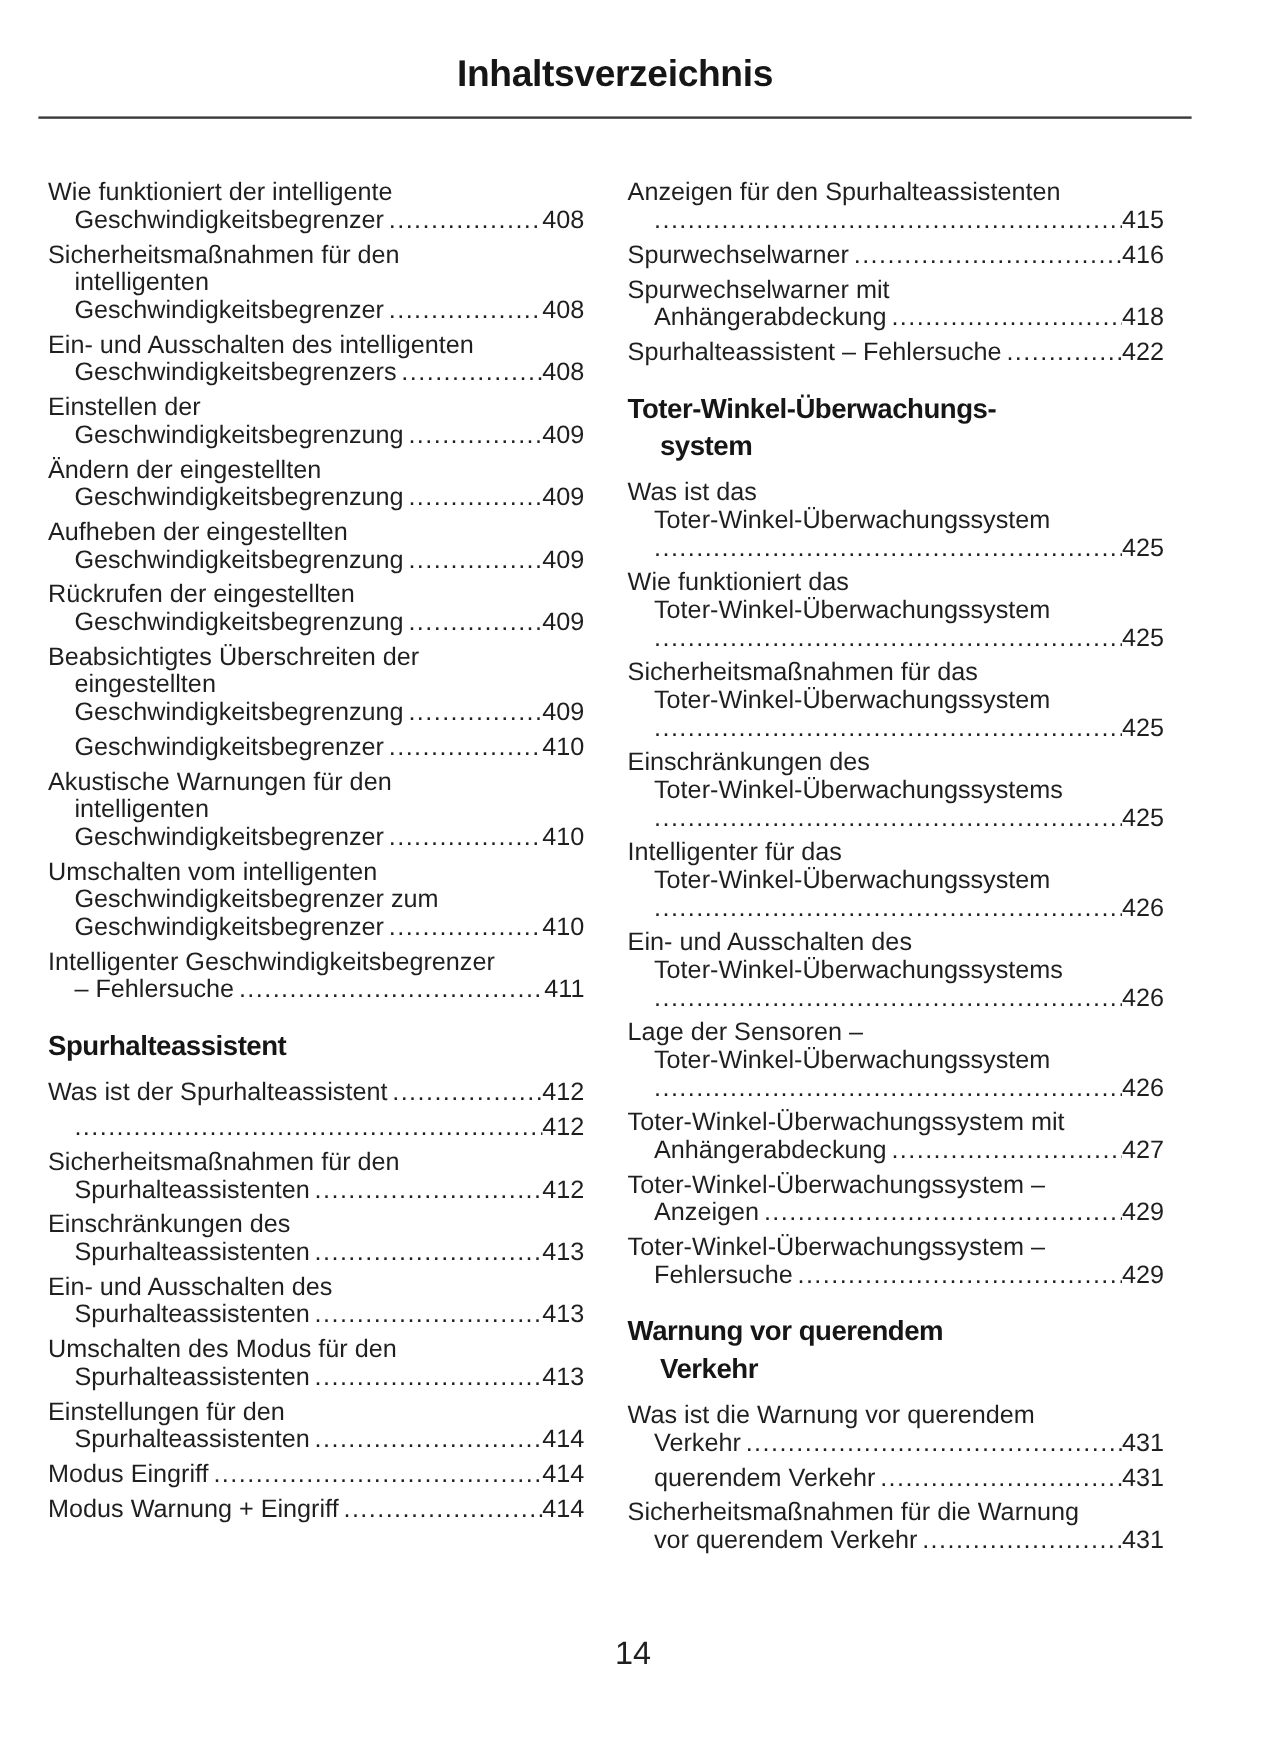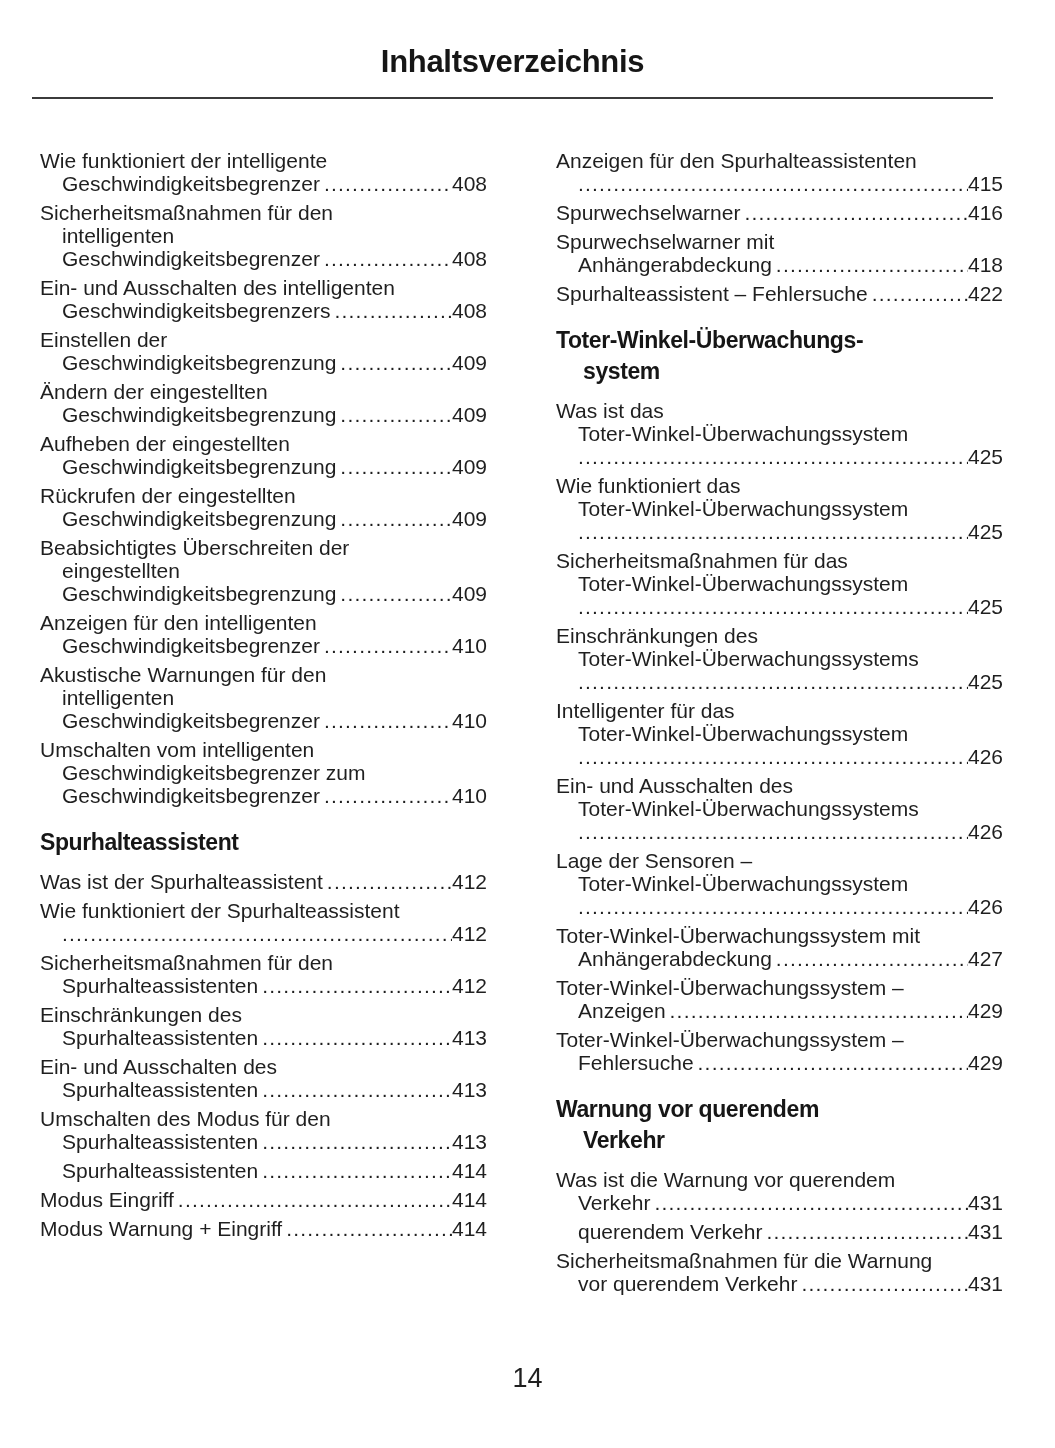--- a/index.html
+++ b/index.html
@@ -8,21 +8,21 @@
     font-family:"Liberation Sans",sans-serif;color:#1f1f1f;
     position:relative;overflow:hidden;
   }
   .page{position:absolute;inset:0;}
   .header{margin:0 62px 0 32px;padding-top:44px;}
   .title{
     text-align:center;font-size:31px;font-weight:700;
     letter-spacing:-0.3px;line-height:36px;color:#161616;
   }
   .rule{height:2px;background:#3b3b3b;margin-top:17px;}
-  .columns{display:flex;margin:50px 0 0 40px;gap:69px;}
+  .columns{display:flex;margin:50px 0 0 40px;gap:36px;}
   .col{width:447px;flex:0 0 447px;}
   .toc-section{margin:0;}
   .sec-heading{
     font-size:23px;font-weight:700;line-height:31px;
     margin:20px 0 12px 0;letter-spacing:-0.4px;color:#161616;
   }
   .sec-heading .h-cont{padding-left:27px;}
   .toc-section:first-child .sec-heading{margin-top:0;}
   .entry{margin-bottom:6px;}
   .line{font-size:21px;line-height:23px;white-space:nowrap;}
@@ -115,21 +115,20 @@
           <div class="entry">
             <div class="line">Beabsichtigtes Überschreiten der</div>
             <div class="line cont">eingestellten</div>
             <div class="line last cont">
               <span class="t">Geschwindigkeitsbegrenzung</span>
               <span class="dots"></span>
               <span class="pg">409</span>
             </div>
           </div>
           <div class="entry">
-            <div class="line">Anzeigen für den intelligenten</div>
             <div class="line last cont">
               <span class="t">Geschwindigkeitsbegrenzer</span>
               <span class="dots"></span>
               <span class="pg">410</span>
             </div>
           </div>
           <div class="entry">
             <div class="line">Akustische Warnungen für den</div>
             <div class="line cont">intelligenten</div>
             <div class="line last cont">
@@ -140,34 +139,41 @@
           </div>
           <div class="entry">
             <div class="line">Umschalten vom intelligenten</div>
             <div class="line cont">Geschwindigkeitsbegrenzer zum</div>
             <div class="line last cont">
               <span class="t">Geschwindigkeitsbegrenzer</span>
               <span class="dots"></span>
               <span class="pg">410</span>
             </div>
           </div>
+          <div class="entry">
+            <div class="line">Intelligenter Geschwindigkeitsbegrenzer</div>
+            <div class="line last cont">
+              <span class="t">– Fehlersuche</span>
+              <span class="dots"></span>
+              <span class="pg">411</span>
+            </div>
+          </div>
         </section>
         <section class="toc-section">
           <div class="sec-heading">
             <div>Spurhalteassistent</div>
           </div>
           <div class="entry">
             <div class="line last">
               <span class="t">Was ist der Spurhalteassistent</span>
               <span class="dots"></span>
               <span class="pg">412</span>
             </div>
           </div>
           <div class="entry">
-            <div class="line">Wie funktioniert der Spurhalteassistent</div>
             <div class="line last cont">
               <span class="t"></span>
               <span class="dots"></span>
               <span class="pg">412</span>
             </div>
           </div>
           <div class="entry">
             <div class="line">Sicherheitsmaßnahmen für den</div>
             <div class="line last cont">
               <span class="t">Spurhalteassistenten</span>
@@ -193,20 +199,21 @@
           </div>
           <div class="entry">
             <div class="line">Umschalten des Modus für den</div>
             <div class="line last cont">
               <span class="t">Spurhalteassistenten</span>
               <span class="dots"></span>
               <span class="pg">413</span>
             </div>
           </div>
           <div class="entry">
+            <div class="line">Einstellungen für den</div>
             <div class="line last cont">
               <span class="t">Spurhalteassistenten</span>
               <span class="dots"></span>
               <span class="pg">414</span>
             </div>
           </div>
           <div class="entry">
             <div class="line last">
               <span class="t">Modus Eingriff</span>
               <span class="dots"></span>

